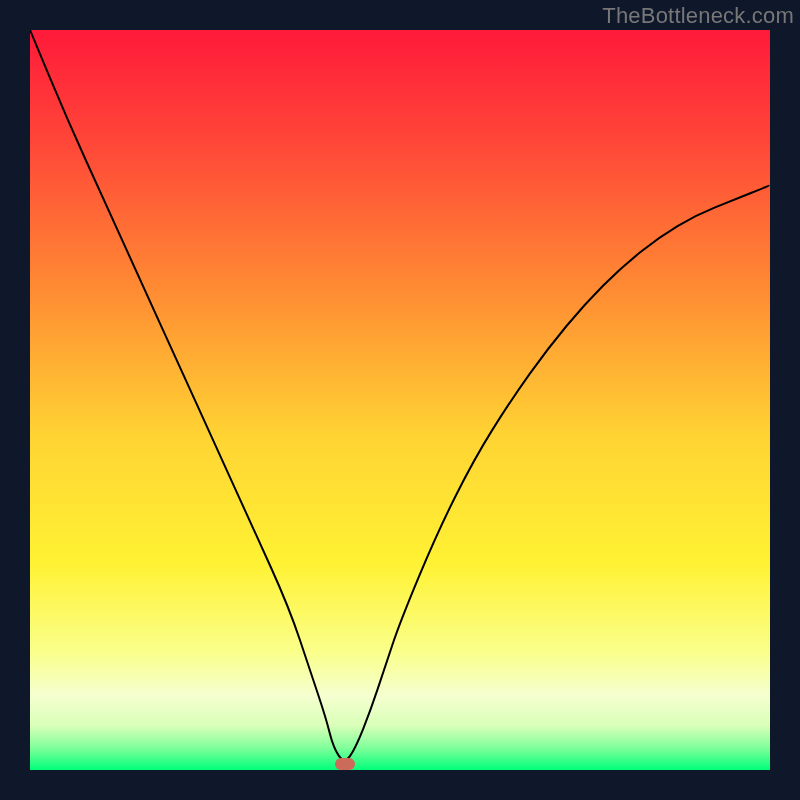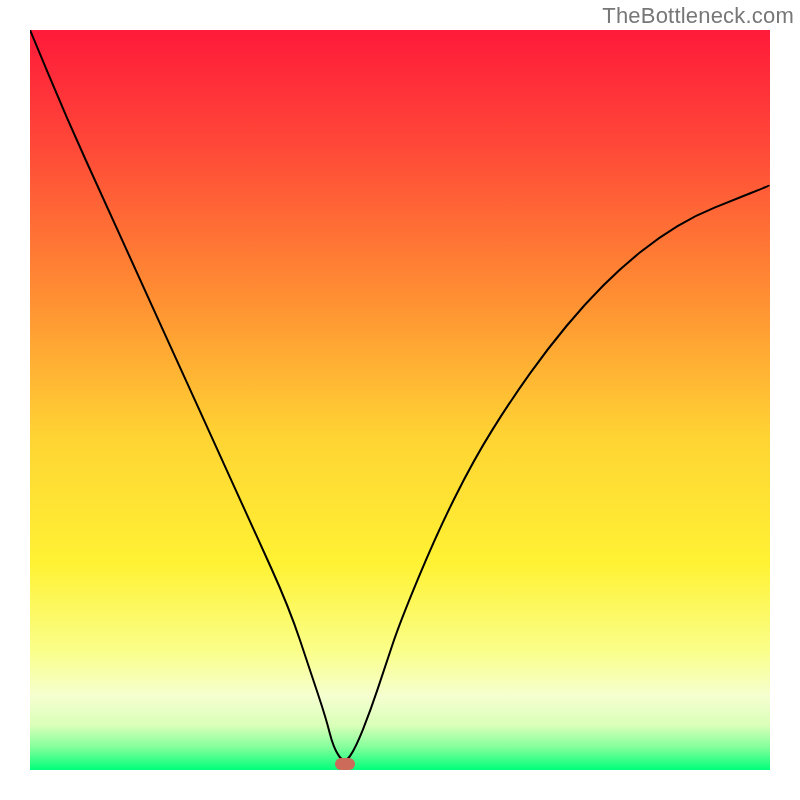--- a/index.html
+++ b/index.html
@@ -8,21 +8,21 @@
     width: 800px;
     height: 800px;
     background: #000;
     overflow: hidden;
     font-family: Arial, Helvetica, sans-serif;
   }
   .outer {
     position: relative;
     width: 800px;
     height: 800px;
-    background: #ffffff;
+    background: #0f172a;
   }
   .plot {
     position: absolute;
     left: 30px;
     top: 30px;
     width: 740px;
     height: 740px;
     
   }
   .watermark {

